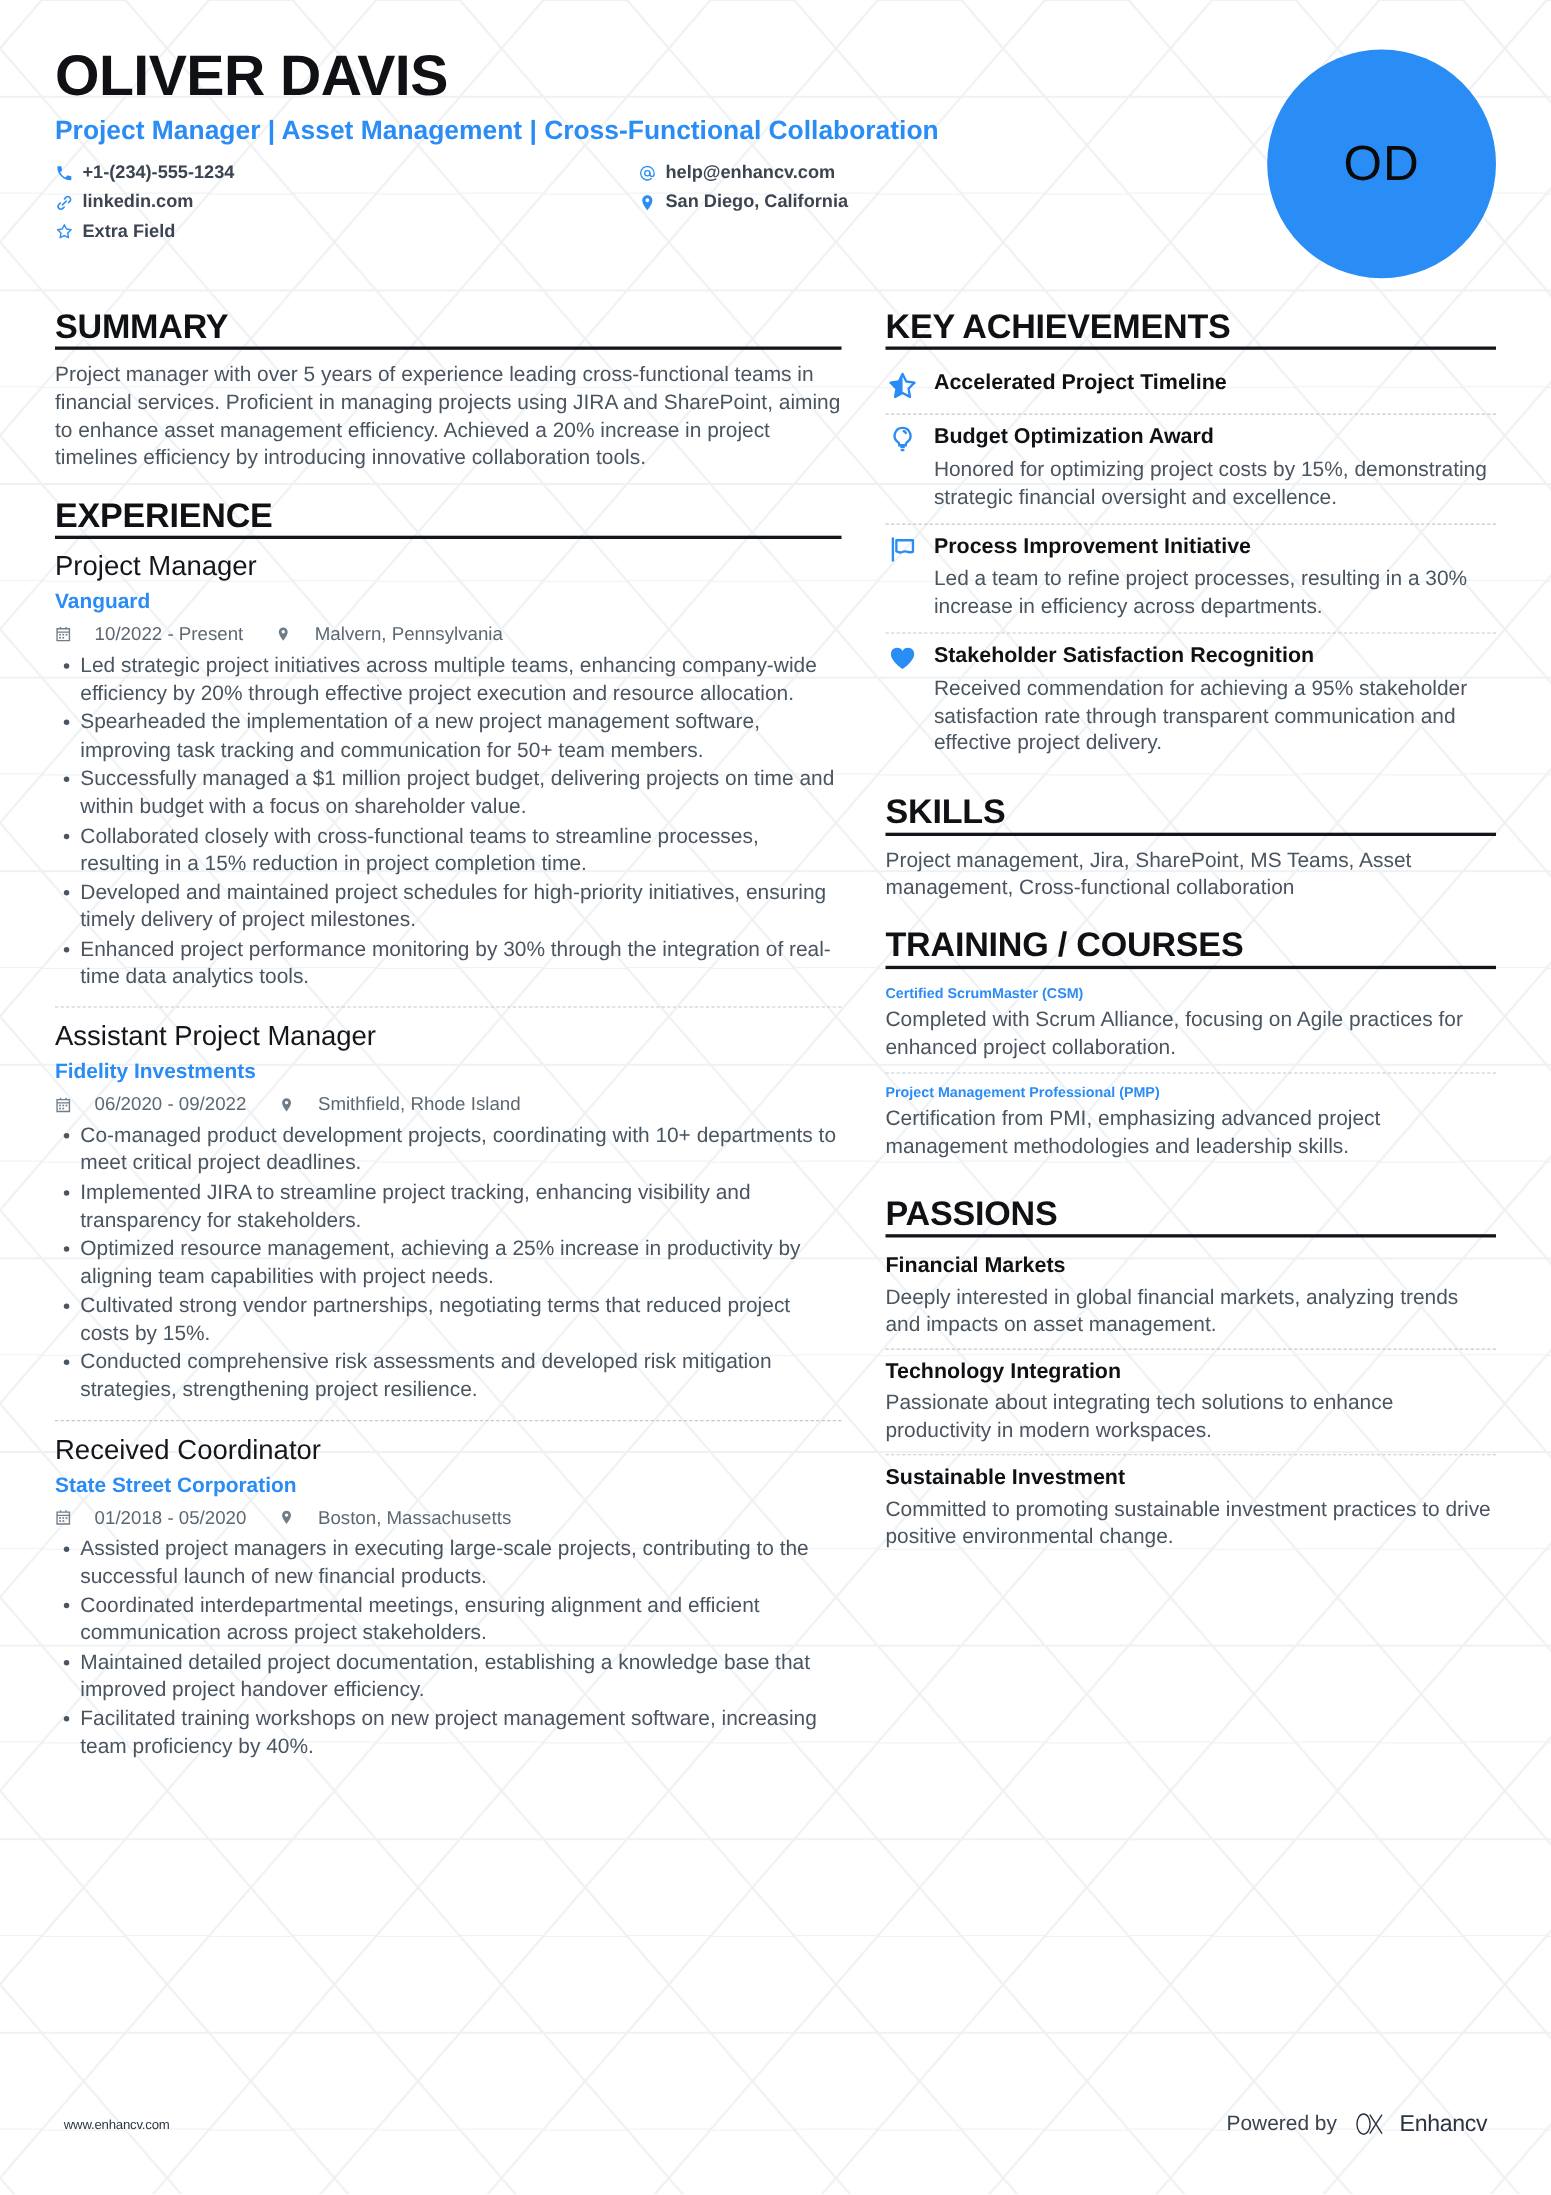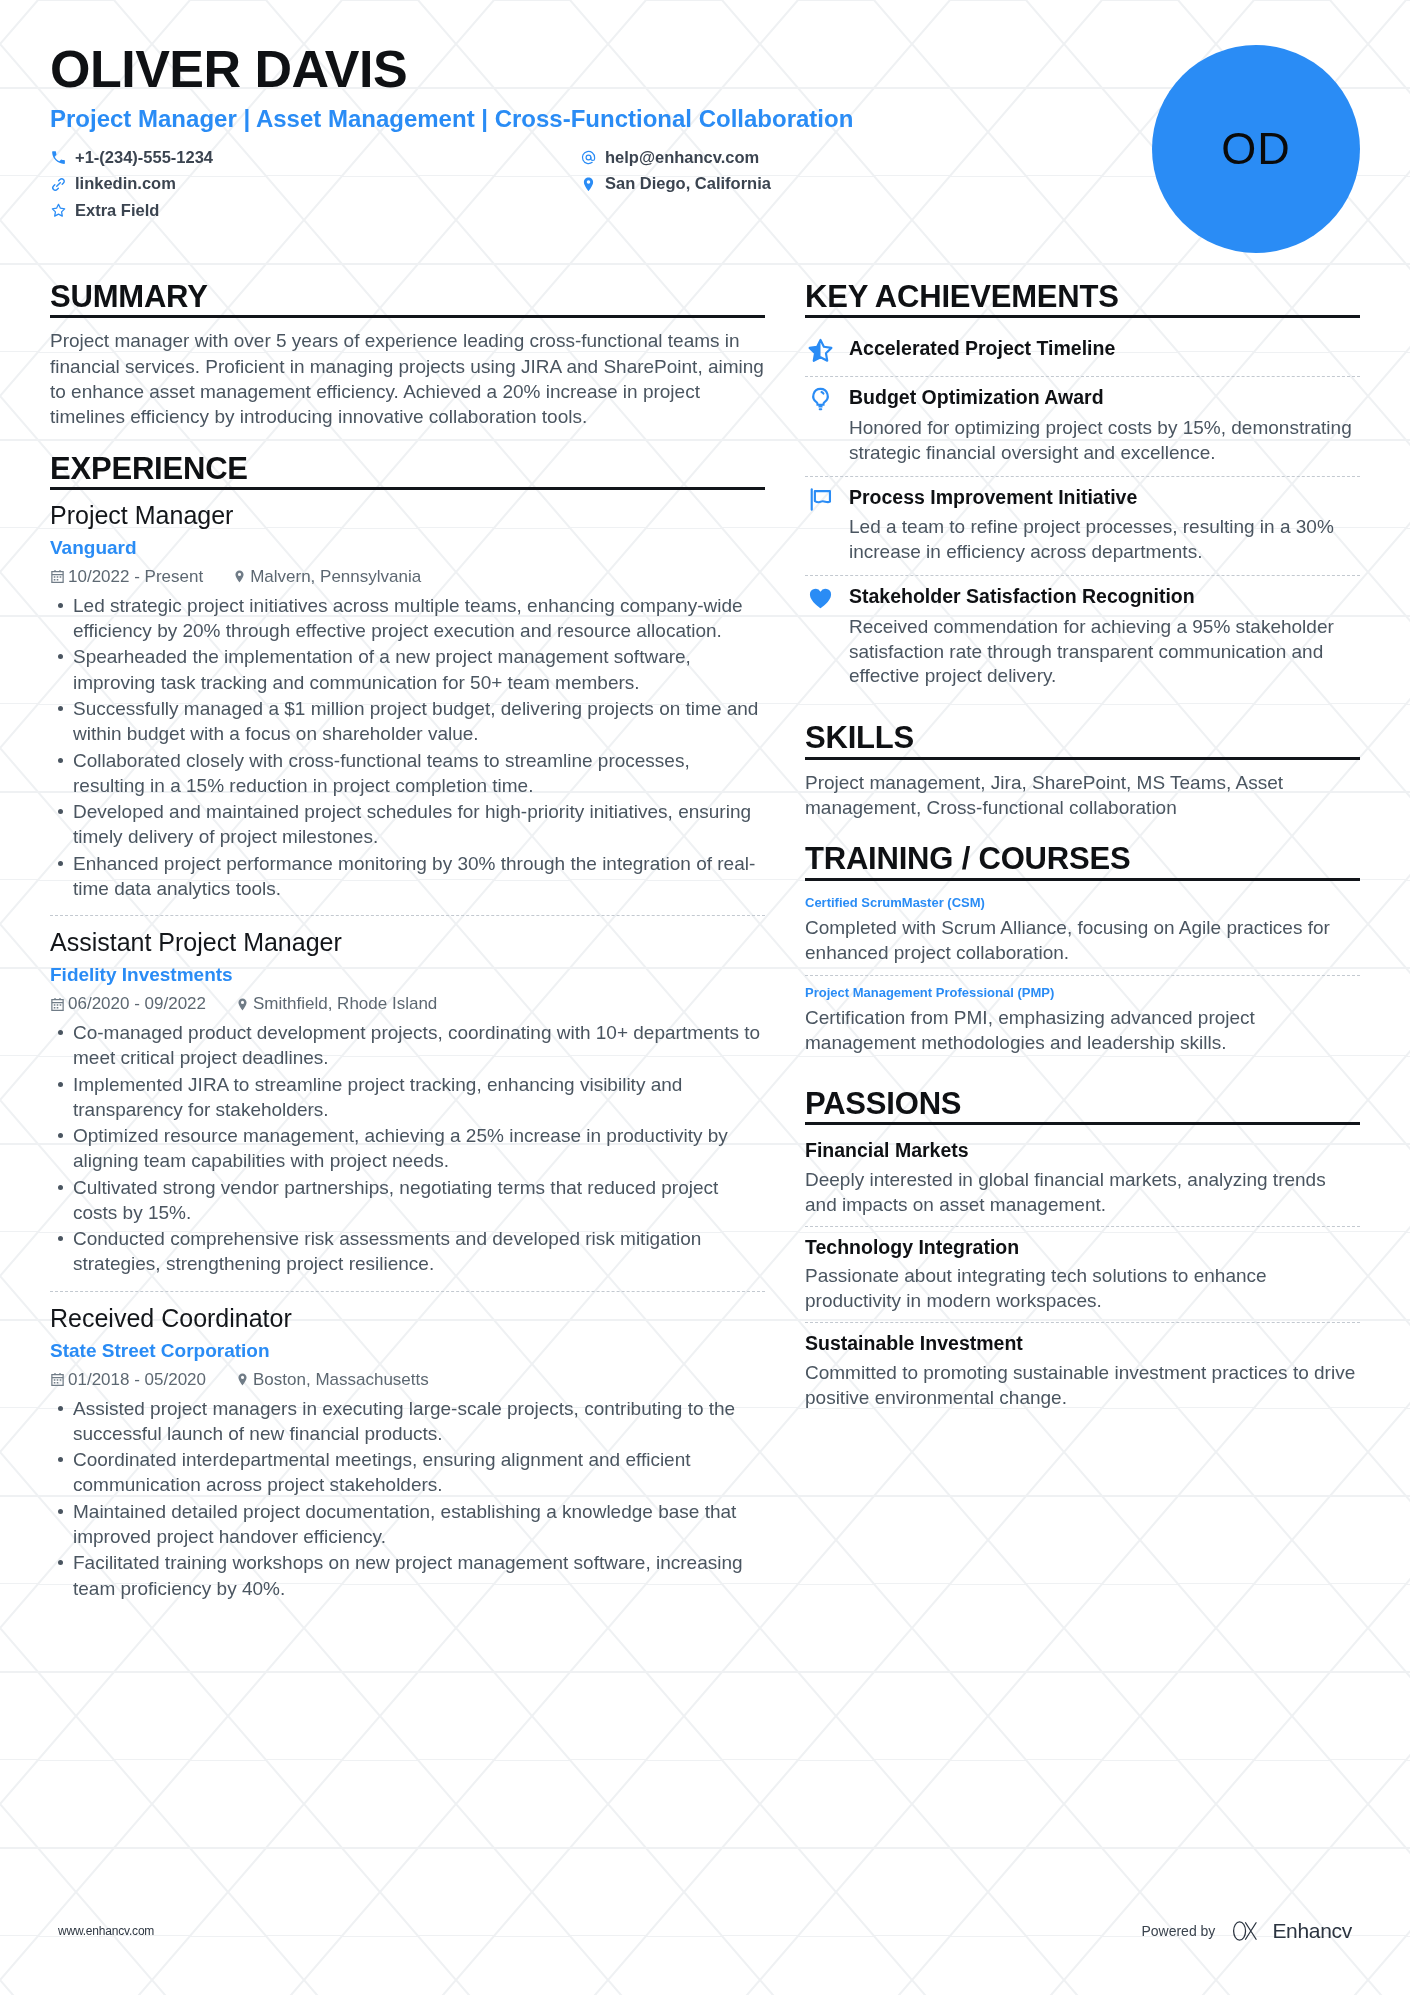--- a/index.html
+++ b/index.html
@@ -147,21 +147,21 @@
     line-height: 1.3;
   }
   .job-meta {
     display: flex;
     align-items: center;
     margin-top: 6px;
     font-size: 17px;
     color: #5d6872;
     gap: 7px;
   }
-  .job-meta .m-item { display: flex; align-items: center; gap: 3px; }
+  .job-meta .m-item { display: flex; align-items: center; gap: 21px; }
   .job-meta .m-item + .m-item { margin-left: 22px; }
   .m-ico {
     width: 15px; height: 15px; flex: 0 0 15px;
     display: inline-flex; align-items: center; justify-content: center;
     color: #707c87;
   }
   .m-ico svg { width: 100%; height: 100%; display: block; }
   .bullets { list-style: none; margin-top: 6px; }
   .bullets li {
     position: relative;
@@ -252,21 +252,21 @@
     font-size: 12px;
     color: #2e3742;
     letter-spacing: -0.2px;
   }
   .footer-right {
     display: flex;
     align-items: center;
     gap: 12px;
   }
   .powered-by {
-    font-size: 14px;
+    font-size: 19px;
     color: #3a434e;
   }
   .brand {
     display: flex;
     align-items: center;
     gap: 7px;
   }
   .brand-mark { width: 38px; height: 22px; color: #2b3440; }
   .brand-mark svg { width: 100%; height: 100%; display: block; }
   .brand-name {

